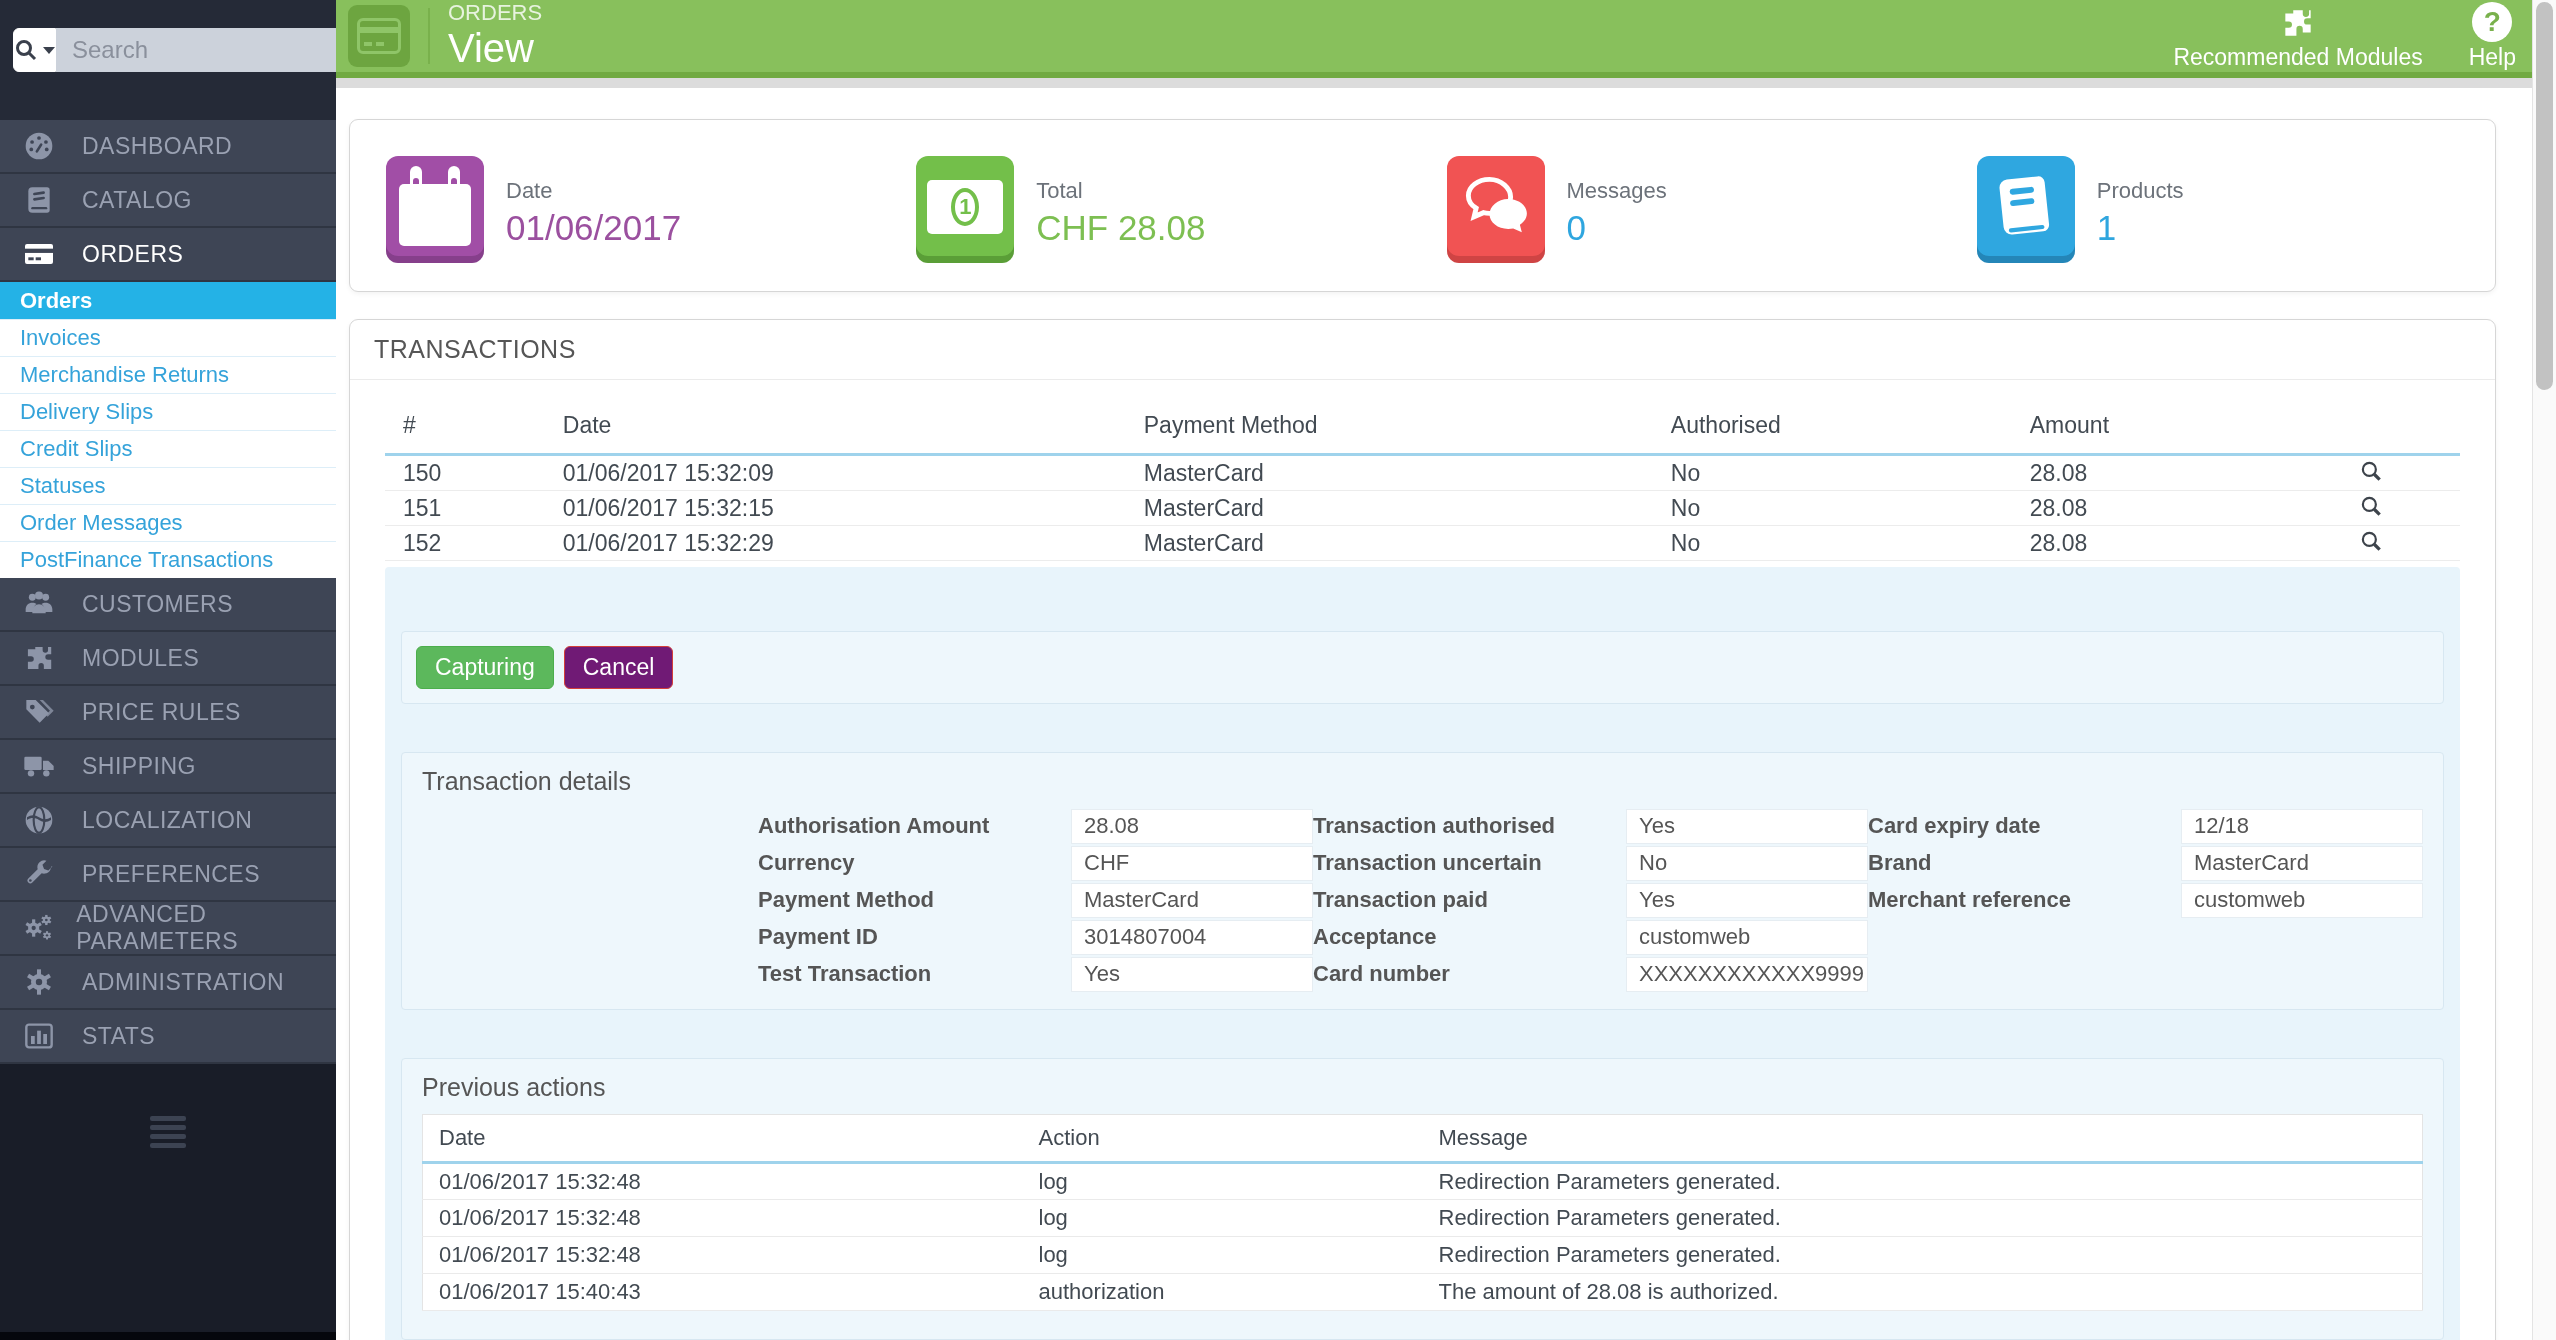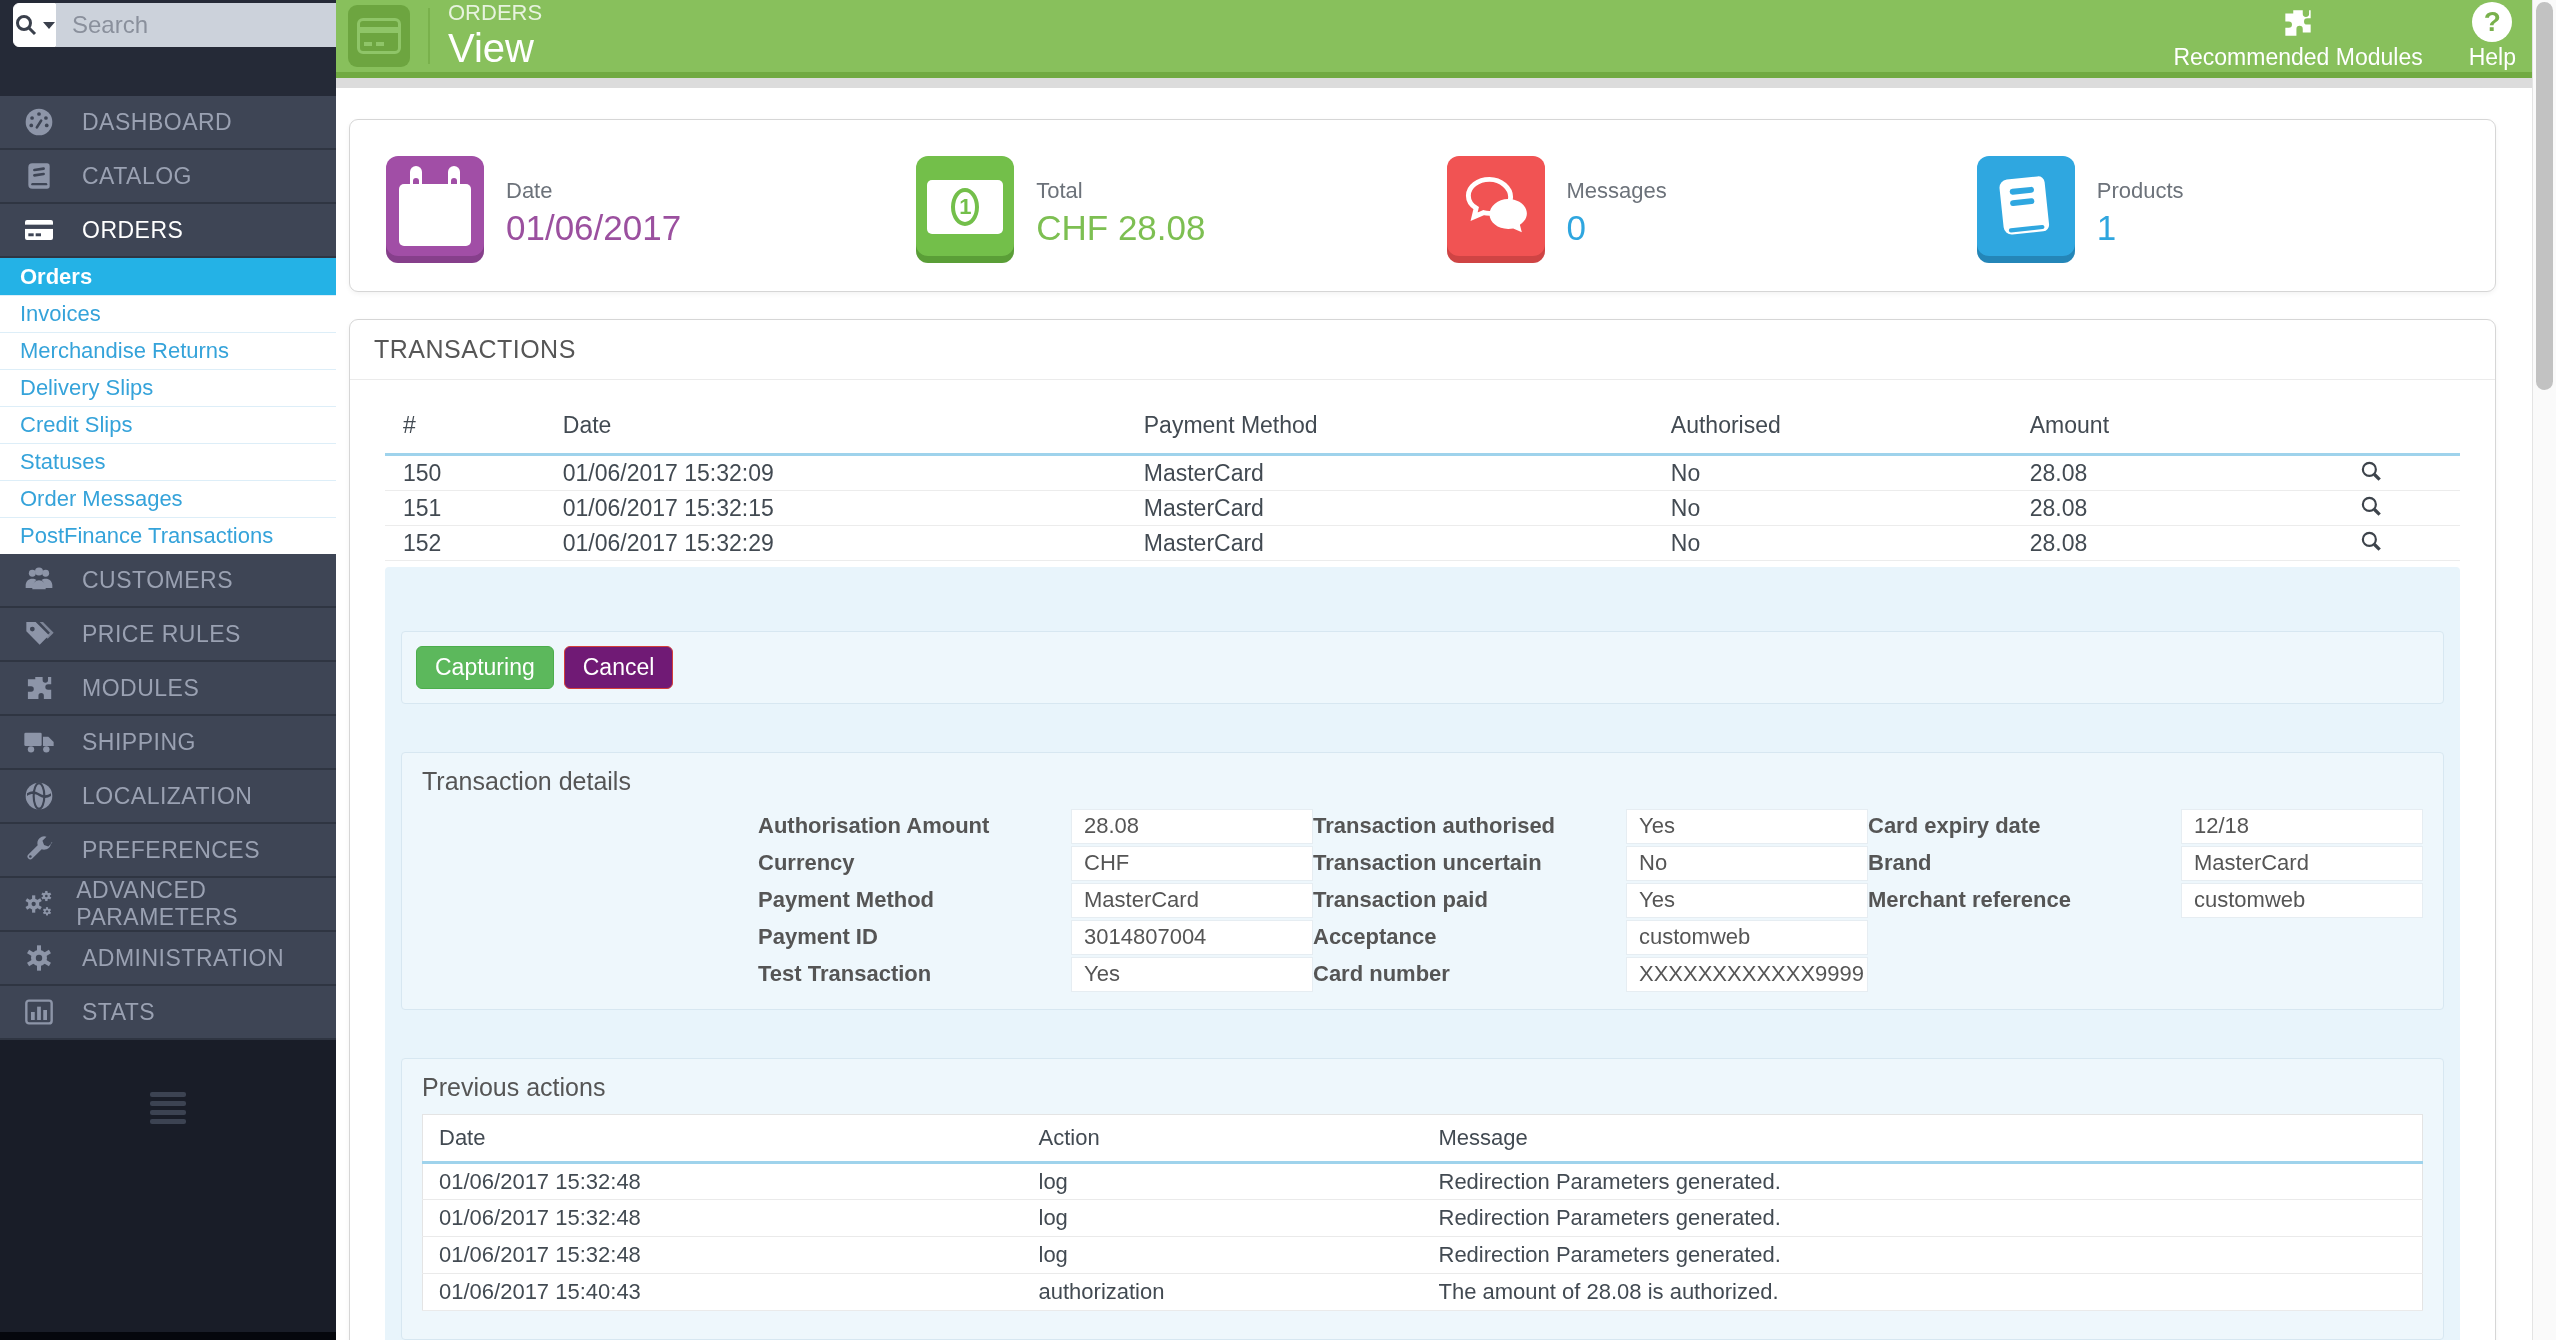--- a/index.html
+++ b/index.html
@@ -2,21 +2,21 @@
 <html><head>
 <meta charset="utf-8">
 <style>
   * { margin:0; padding:0; box-sizing:border-box; }
   html,body { width:2556px; height:1340px; overflow:hidden; background:#fff;
               font-family:"Liberation Sans","DejaVu Sans",sans-serif; }
   .app { display:flex; width:2556px; height:1340px; }
 
   
   .sidebar { width:336px; flex:0 0 336px; background:#191d28; display:flex; flex-direction:column; position:relative; }
-  .search-zone { height:96px; background:#252a37; padding:3px 13px; }
+  .search-zone { height:120px; background:#252a37; padding:28px 13px; }
   .search-box { display:flex; height:44px; }
   .search-btn { width:66px; background:#fff; border:1px solid #fff; border-radius:6px 0 0 6px;
                 display:flex; align-items:center; justify-content:center; gap:5px; cursor:pointer; }
   .search-caret { width:0; height:0; border-left:6px solid transparent; border-right:6px solid transparent; border-top:7px solid #3a404c; }
   .search-input { flex:1; background:#ccd2db; border:none; border-radius:0 6px 6px 0; padding:0 16px;
                   font-size:24px; color:#404652; outline:none; font-family:inherit; }
   .search-input::placeholder { color:#8a909c; }
 
   .mi { height:54px; background:#3e4555; border-bottom:2px solid #2f3542; display:flex; align-items:center;
         padding-left:22px; cursor:pointer; }
@@ -206,33 +206,33 @@
             <circle cx="12" cy="5.6" r="3"></circle>
             <path d="M2 16c0-3 2.2-5 5-5 1.2 0 2.3.4 3.1 1-1.3 1-2.1 2.4-2.1 4v2H2zM22 16c0-3-2.2-5-5-5-1.2 0-2.3.4-3.1 1 1.3 1 2.1 2.4 2.1 4v2H22z"></path>
             <path d="M7 17.5c0-3.1 2.2-5.3 5-5.3s5 2.2 5 5.3V19H7z"></path>
           </svg>
         </span>
       <span class="ml">CUSTOMERS</span>
     </div>
     <div class="mi">
       <span class="ic">
           <svg viewBox="0 0 24 24" fill="currentColor">
+            <path d="M9 3h6v2.6a2.2 2.2 0 0 0 4.4 0V3H22v6h-2.6a2.2 2.2 0 0 0 0 4.4H22V21h-6v-2.6a2.2 2.2 0 0 0-4.4 0V21H3v-6h2.6a2.2 2.2 0 0 0 0-4.4H3V5h6z" transform="scale(.92) translate(1,1)"></path>
+          </svg>
+        </span>
+      <span class="ml">MODULES</span>
+    </div>
+    <div class="mi">
+      <span class="ic">
+          <svg viewBox="0 0 24 24" fill="currentColor">
             <path d="M2.5 3h7l10 10-7 7-10-10zM7 6.5a1.8 1.8 0 1 0 .001 3.6A1.8 1.8 0 0 0 7 6.5z"></path>
             <path d="M12.5 3h2.5l8 8-4.5 4.5-1.4-1.4 3.1-3.1z" opacity=".8"></path>
           </svg>
         </span>
       <span class="ml">PRICE RULES</span>
-    </div>
-    <div class="mi">
-      <span class="ic">
-          <svg viewBox="0 0 24 24" fill="currentColor">
-            <path d="M9 3h6v2.6a2.2 2.2 0 0 0 4.4 0V3H22v6h-2.6a2.2 2.2 0 0 0 0 4.4H22V21h-6v-2.6a2.2 2.2 0 0 0-4.4 0V21H3v-6h2.6a2.2 2.2 0 0 0 0-4.4H3V5h6z" transform="scale(.92) translate(1,1)"></path>
-          </svg>
-        </span>
-      <span class="ml">MODULES</span>
     </div>
     <div class="mi">
       <span class="ic">
           <svg viewBox="0 0 24 24" fill="currentColor">
             <rect x="1" y="5" width="13" height="10" rx="1"></rect>
             <path d="M15 8h4l4 4v3h-8z"></path>
             <circle cx="6" cy="17.5" r="2.4"></circle>
             <circle cx="17.5" cy="17.5" r="2.4"></circle>
           </svg>
         </span>

